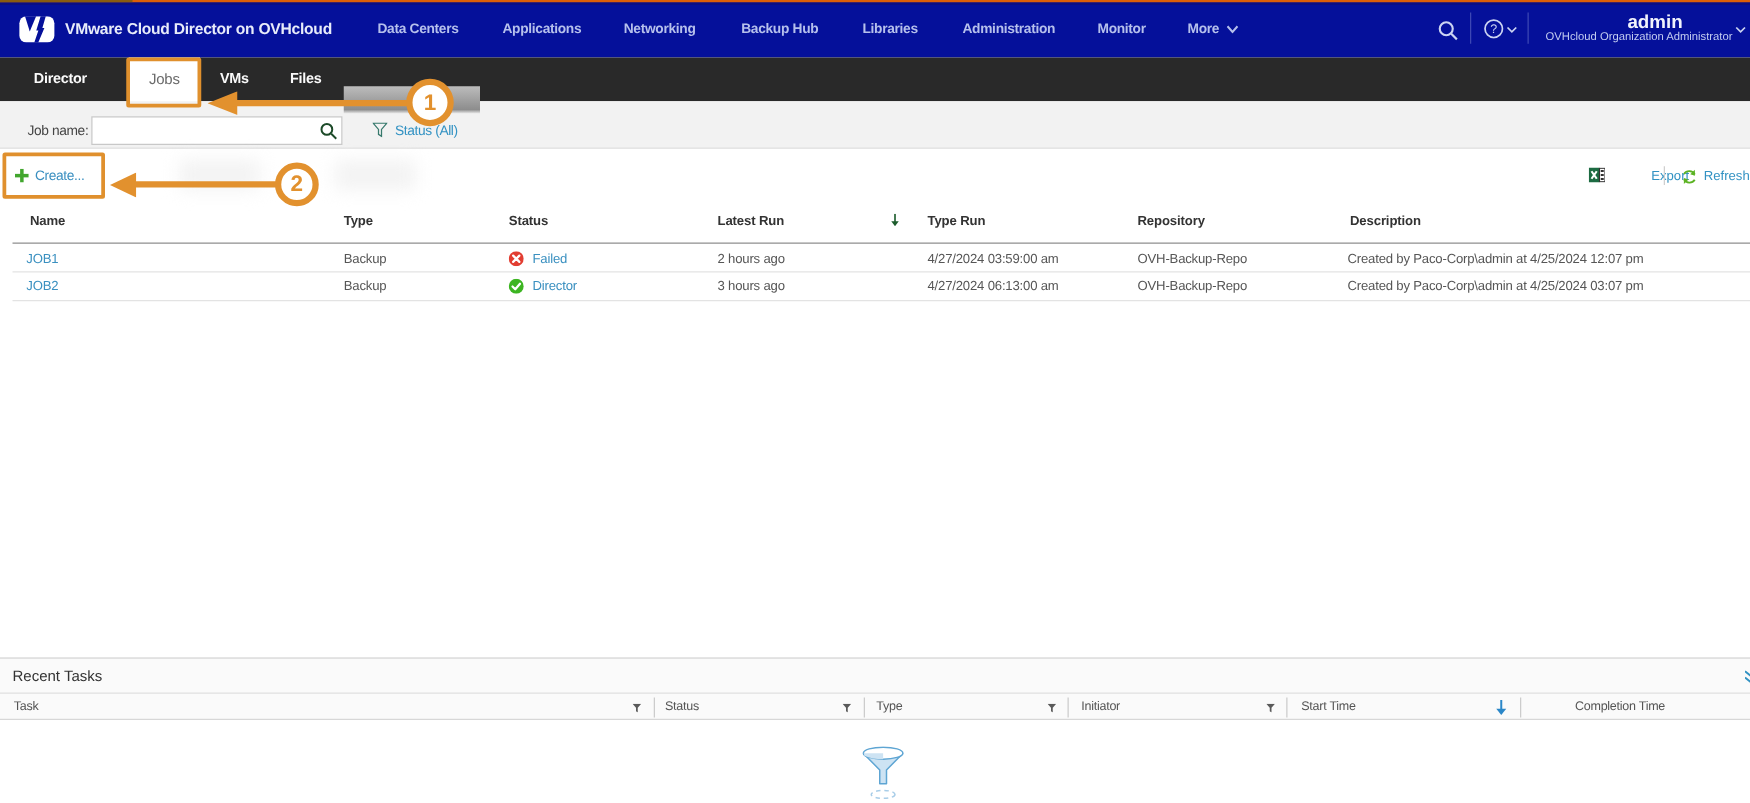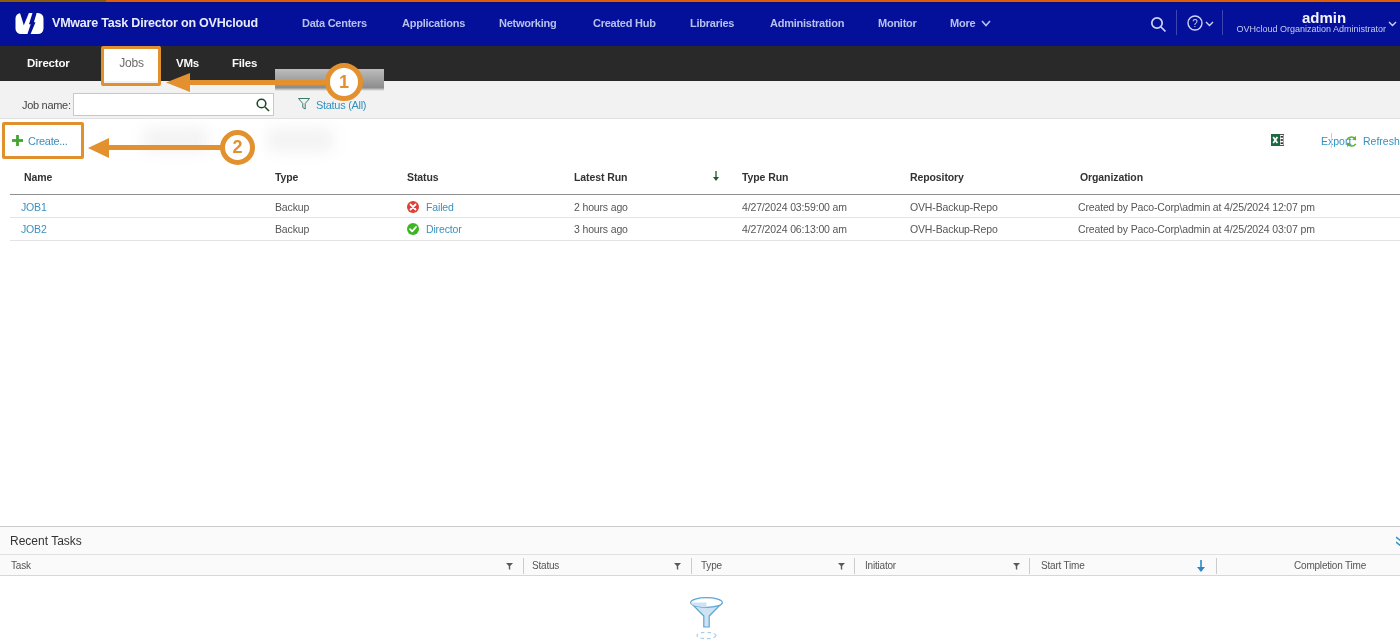--- a/index.html
+++ b/index.html
@@ -59,25 +59,25 @@
 
 <div id="topbar">
   <div class="abs" style="left:0;top:0;width:1400px;height:1.5px;background:#dd5f08"></div>
   <div class="abs" style="left:0;top:0;width:106px;height:1.5px;background:#8a5c10"></div>
   <div class="abs" style="left:0;top:1.5px;width:1400px;height:2px;background:#0a0d84"></div>
   <svg class="abs" style="left:15px;top:13px" width="29" height="21" viewBox="0 0 28 21">
     <rect x="0" y="0" width="28" height="21" rx="5.5" fill="#fff"></rect>
     <path d="M4.2,-1 L8.3,12.2 L13.8,-1 Z" fill="#05109a"></path>
     <path d="M17.3,-1 L21.4,-1 L18.4,9.3 L20.0,9.3 L14.7,22 L11.6,22 L15.2,11.3 L13.5,11.3 Z" fill="#05109a"></path>
   </svg>
-  <div class="title">VMware Task Director on OVHcloud</div>
+  <div class="title">VMware Cloud Director on OVHcloud</div>
   <div class="navitem" style="left:302px">Data Centers</div>
   <div class="navitem" style="left:402px">Applications</div>
   <div class="navitem" style="left:499px">Networking</div>
-  <div class="navitem" style="left:593px">Created Hub</div>
+  <div class="navitem" style="left:593px">Backup Hub</div>
   <div class="navitem" style="left:690px">Libraries</div>
   <div class="navitem" style="left:770px">Administration</div>
   <div class="navitem" style="left:878px">Monitor</div>
   <div class="navitem" style="left:950px">More</div>
   <svg class="abs" style="left:981px;top:20px" width="10" height="7" viewBox="0 0 10 7">
       <path d="M1,1 L5,5.5 L9,1" fill="none" stroke="#b6c0ec" stroke-width="1.6"></path>
     </svg>
 
   <svg class="abs" style="left:1150px;top:16px" width="17" height="17" viewBox="0 0 17 17">
     <circle cx="7" cy="7" r="5.2" fill="none" stroke="#ccd4f2" stroke-width="1.7"></circle>
@@ -147,21 +147,21 @@
 <div class="th" style="left:24px">Name</div>
 <div class="th" style="left:275px">Type</div>
 <div class="th" style="left:407px">Status</div>
 <div class="th" style="left:574px">Latest Run</div>
 <svg class="abs" style="left:712px;top:171px" width="8" height="10" viewBox="0 0 8 10">
   <line x1="4" y1="0" x2="4" y2="7" stroke="#1c5c2c" stroke-width="1.3"></line>
   <path d="M1,6 L4,10 L7,6 Z" fill="#1c5c2c"></path>
 </svg>
 <div class="th" style="left:742px">Type Run</div>
 <div class="th" style="left:910px">Repository</div>
-<div class="th" style="left:1080px">Organization</div>
+<div class="th" style="left:1080px">Description</div>
 <div class="hline" style="top:194px;background:#8f8f8f"></div>
 
 <div class="td link" style="left:21px;top:201px">JOB1</div>
 <div class="td" style="left:275px;top:201px">Backup</div>
 <svg class="abs" style="left:407px;top:201px" width="12" height="12" viewBox="0 0 12 12">
   <circle cx="6" cy="6" r="6" fill="#e23e32"></circle>
   <path d="M3.5,3.5 L8.5,8.5 M8.5,3.5 L3.5,8.5" stroke="#fff" stroke-width="1.8" stroke-linecap="round"></path>
 </svg>
 <div class="td link" style="left:426px;top:201px">Failed</div>
 <div class="td" style="left:574px;top:201px">2 hours ago</div>
@@ -225,21 +225,21 @@
   <svg class="abs rtfun" style="left:1013px;top:36px" width="7" height="7" viewBox="0 0 9 9">
       <path d="M0,0 L9,0 L5.4,4 L5.4,9 L3.6,7.8 L3.6,4 Z" fill="#5a5a5a"></path>
     </svg>
   <div class="rtsep" style="left:1029px"></div>
   <div class="rth" style="left:1041px">Start Time</div>
   <svg class="abs" style="left:1196px;top:33px" width="10" height="12" viewBox="0 0 10 12">
     <line x1="5" y1="0" x2="5" y2="8" stroke="#2b87c8" stroke-width="1.6"></line>
     <path d="M1,7 L5,12 L9,7 Z" fill="#2b87c8"></path>
   </svg>
   <div class="rtsep" style="left:1216px"></div>
-  <div class="rth" style="left:1294px">Completion Time</div>
+  <div class="rth" style="left:1260px">Completion Time</div>
   <div id="rt-hline"></div>
 
   <svg class="abs" style="left:689px;top:70px" width="35" height="45" viewBox="0 0 35 45">
     <path d="M2,6 L14.8,19 L14.8,30 L20.2,30 L20.2,19 L33,6 Z" fill="#cde3f3" stroke="#5ea5d3" stroke-width="1.2" stroke-linejoin="round"></path>
     <ellipse cx="17.5" cy="5.5" rx="15.8" ry="4.8" fill="#fff" stroke="#5ea5d3" stroke-width="1.2"></ellipse>
     <path d="M2.5,7.5 Q9,10.3 17.5,10.3 L17.5,5.5 L2,5.5 Z" fill="#cde3f3"></path>
     <ellipse cx="17.5" cy="38.5" rx="9.5" ry="3.2" fill="none" stroke="#a8cde8" stroke-width="1.2" stroke-dasharray="3.5 3"></ellipse>
   </svg>
 </div>
 

